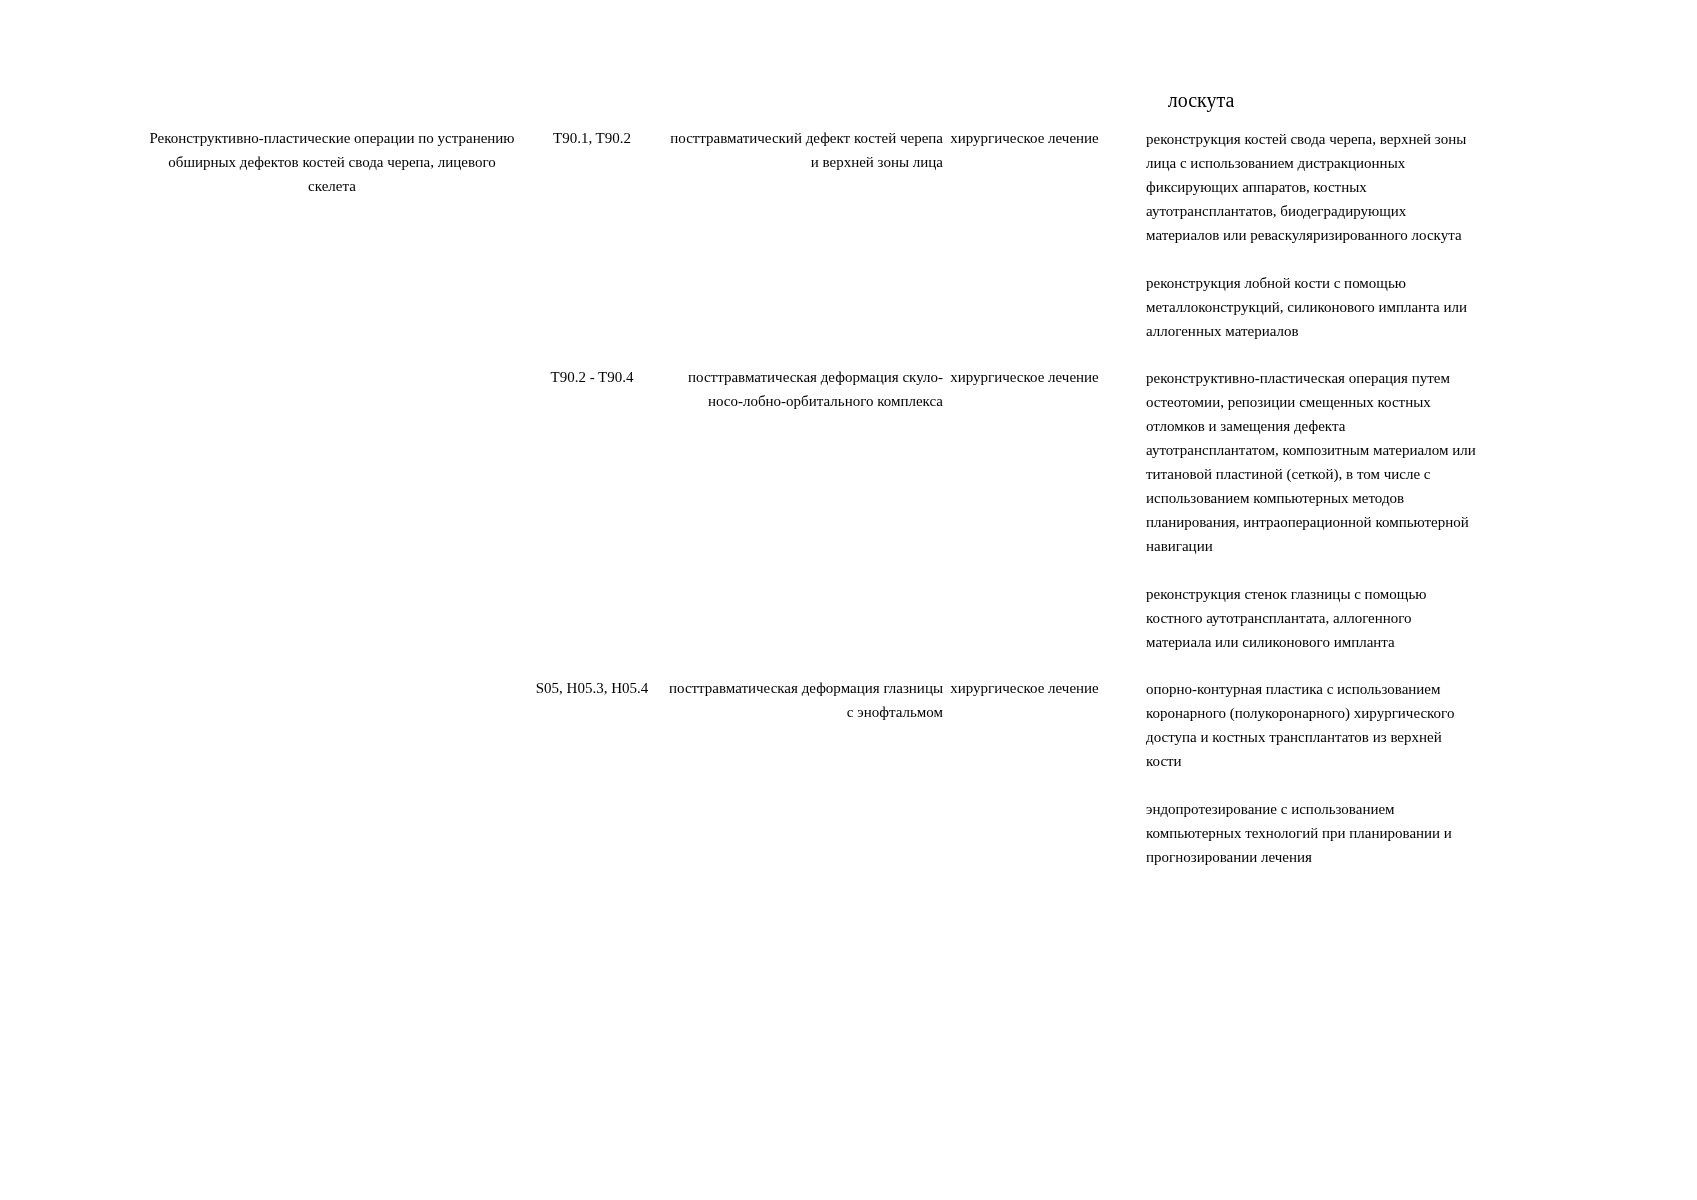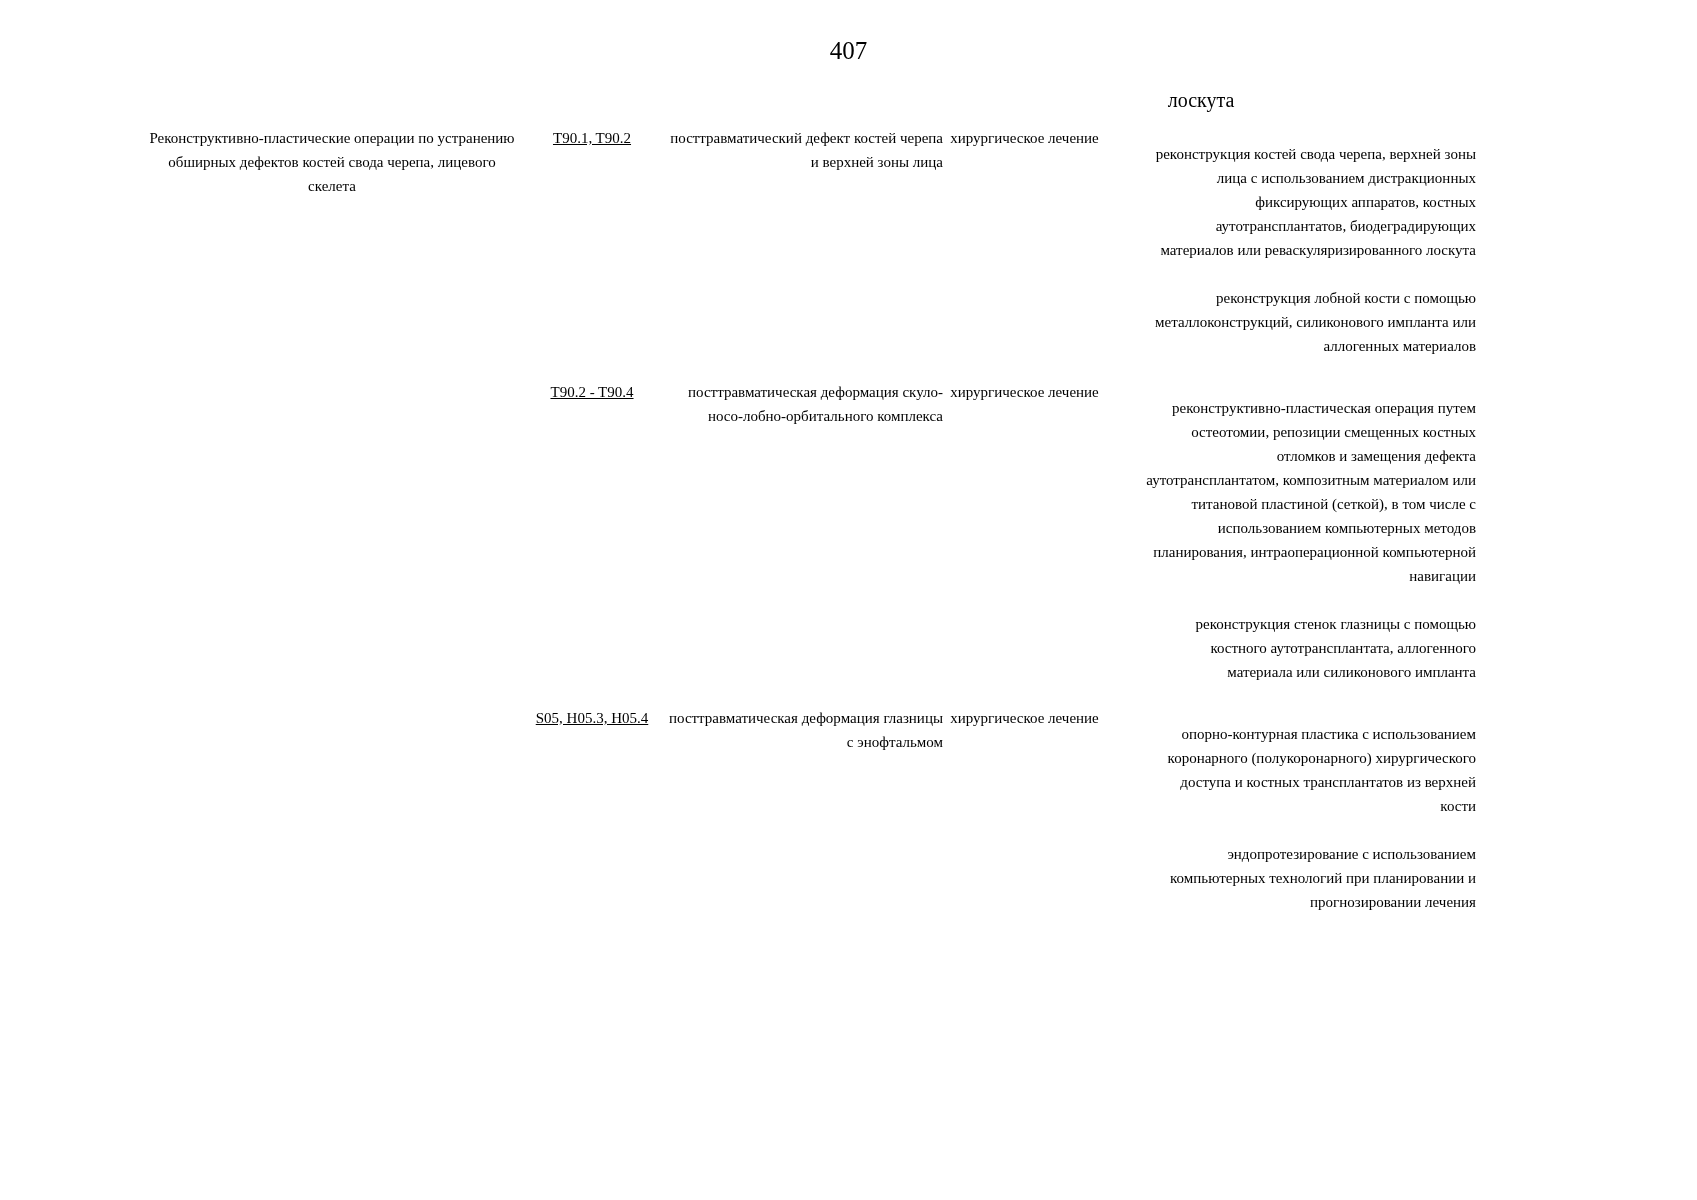--- a/index.html
+++ b/index.html
@@ -68,39 +68,38 @@
   col.c-service  { width: 378px; }
   col.c-code     { width: 142px; }
   col.c-diag     { width: 280px; }
   col.c-treat    { width: 163px; }
   col.c-gap      { width: 40px; }
   col.c-proc     { width: 330px; }
   col.c-spacer-r { width: 221px; }
 
   
   .proc-item {
-    margin: 16px 0 24px 0;
-    text-align: right;
+    margin: 1px 0 24px 0;
+    text-align: left;
   }
   .proc-item:last-child { margin-bottom: 0; }
 
   .service-text { text-align: center; }
-  .code-text    { text-align: center; text-decoration: underline; }
+  .code-text    { text-align: center; }
   .diag-text    { text-align: right; }
   .treat-text   { text-align: center; }
 
   
   tr.row-gap td { height: 22px; font-size: 0; line-height: 0; }
 </style>
 </head>
 <body>
 
 <div class="page">
 
-  <div class="page-number">407</div>
 
   <div class="continuation">лоскута</div>
 
   <table class="main">
     <colgroup>
       <col class="c-spacer-l">
       <col class="c-service">
       <col class="c-code">
       <col class="c-diag">
       <col class="c-treat">

